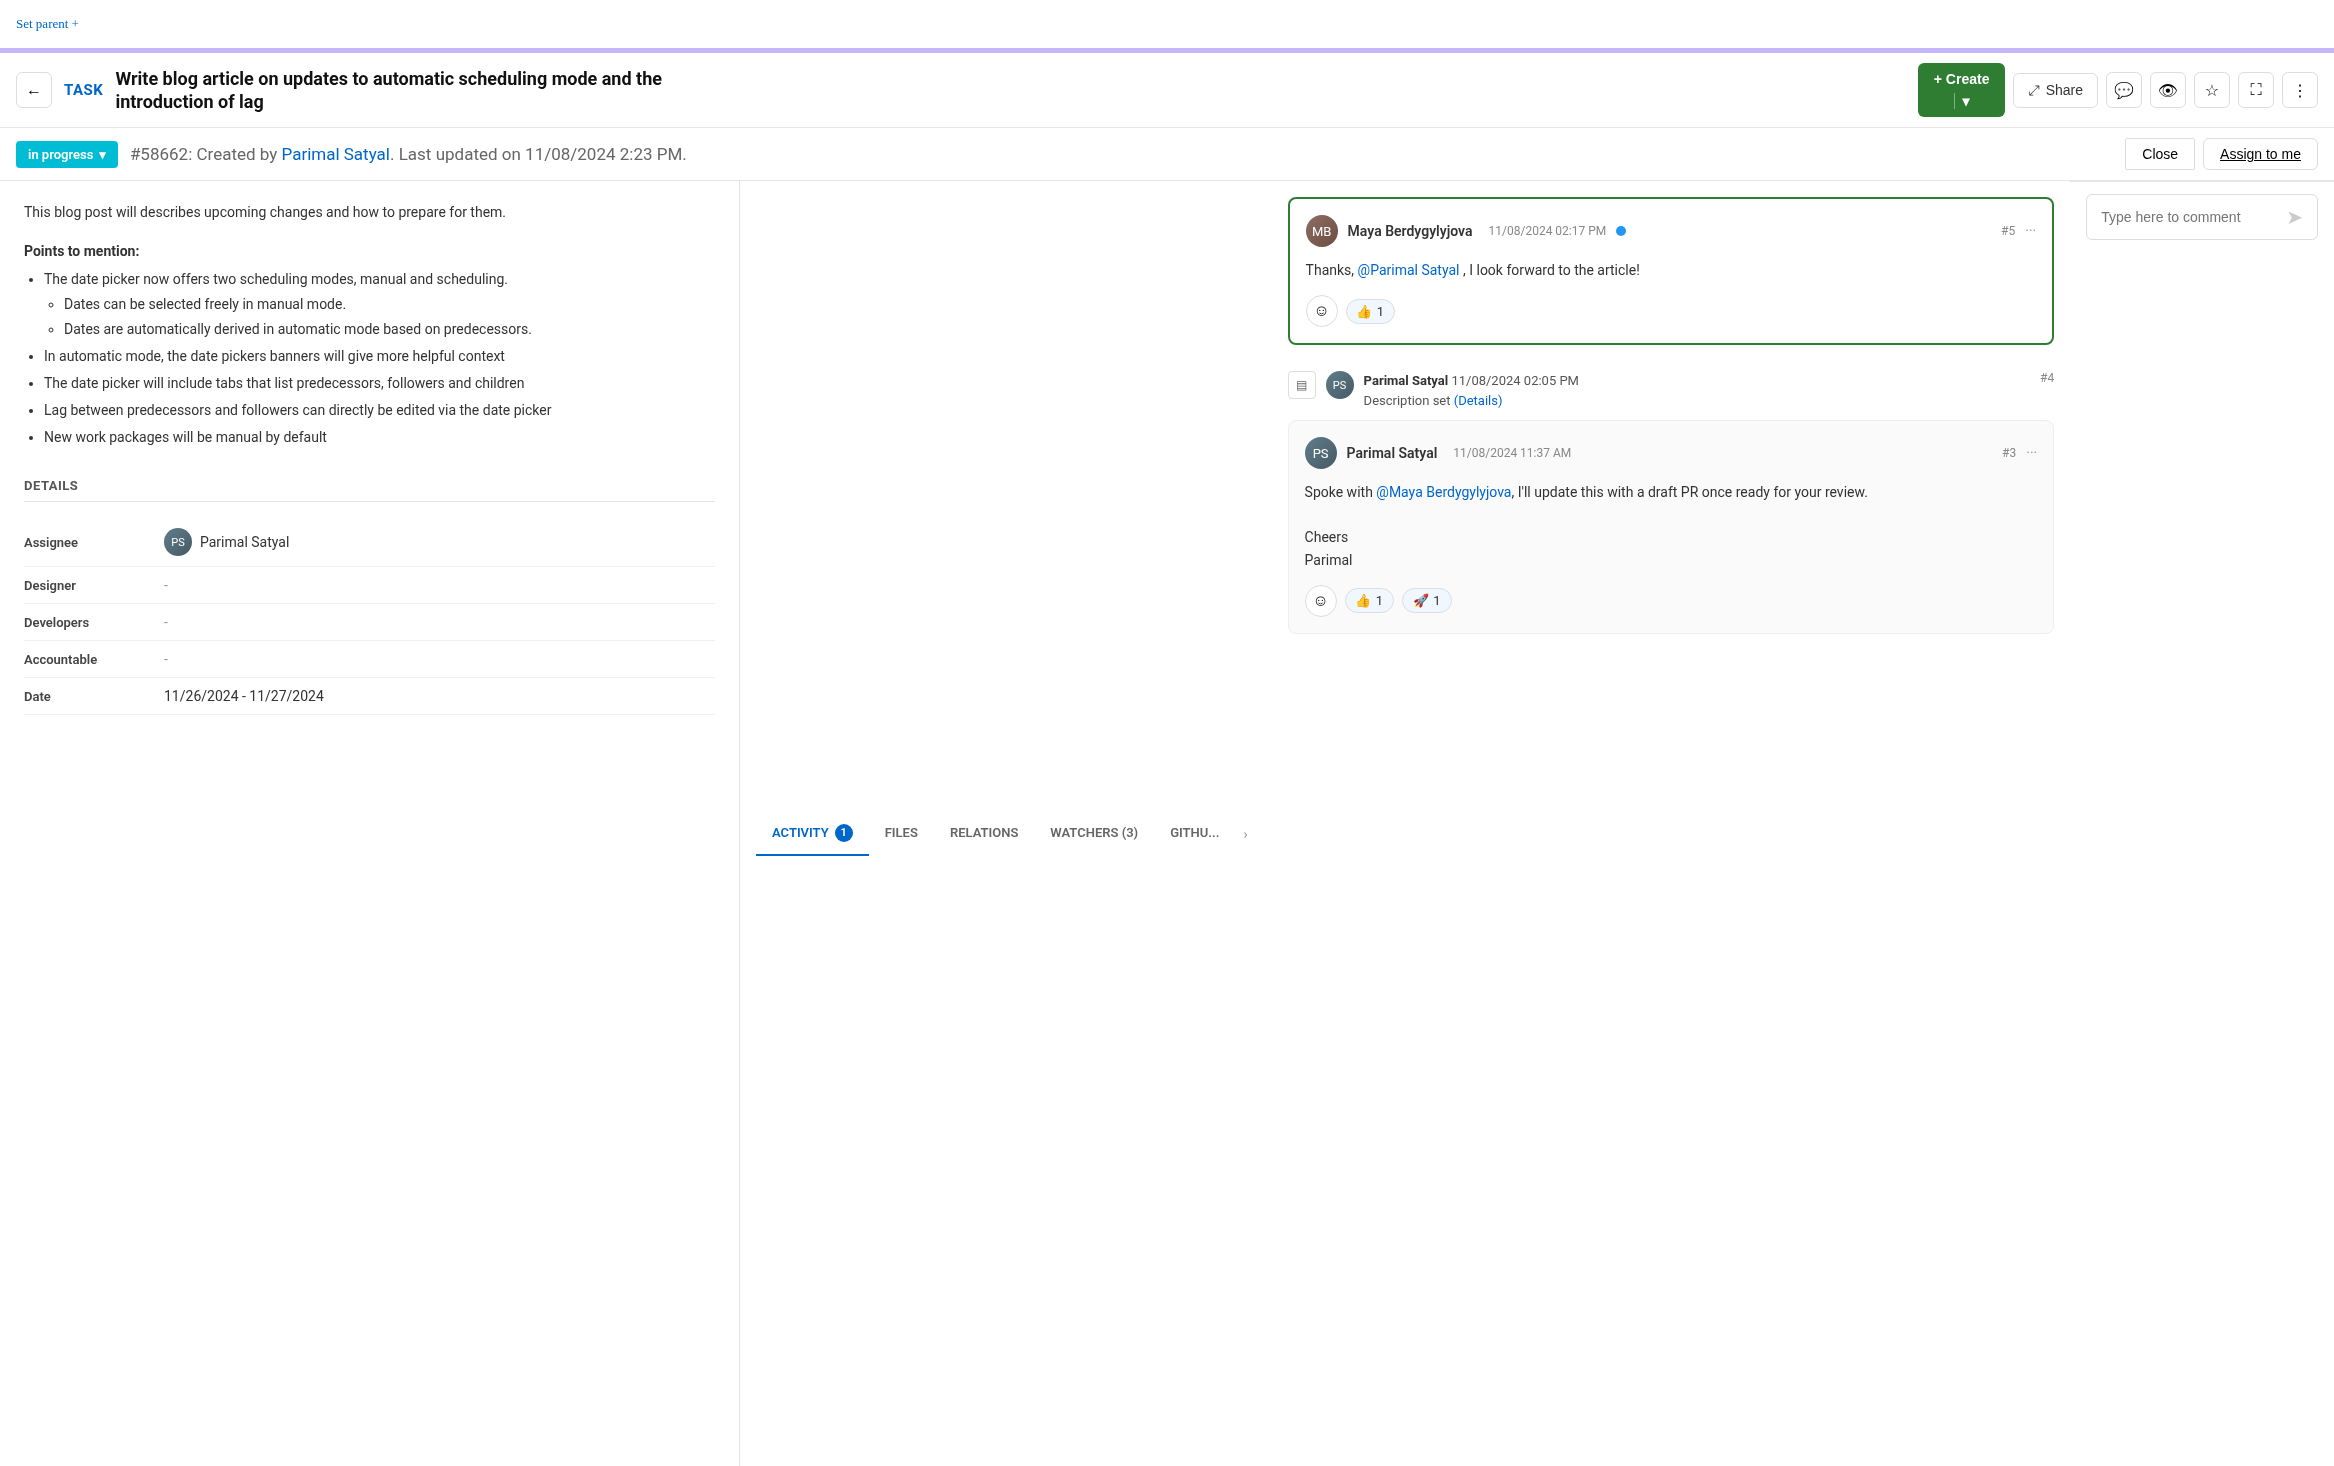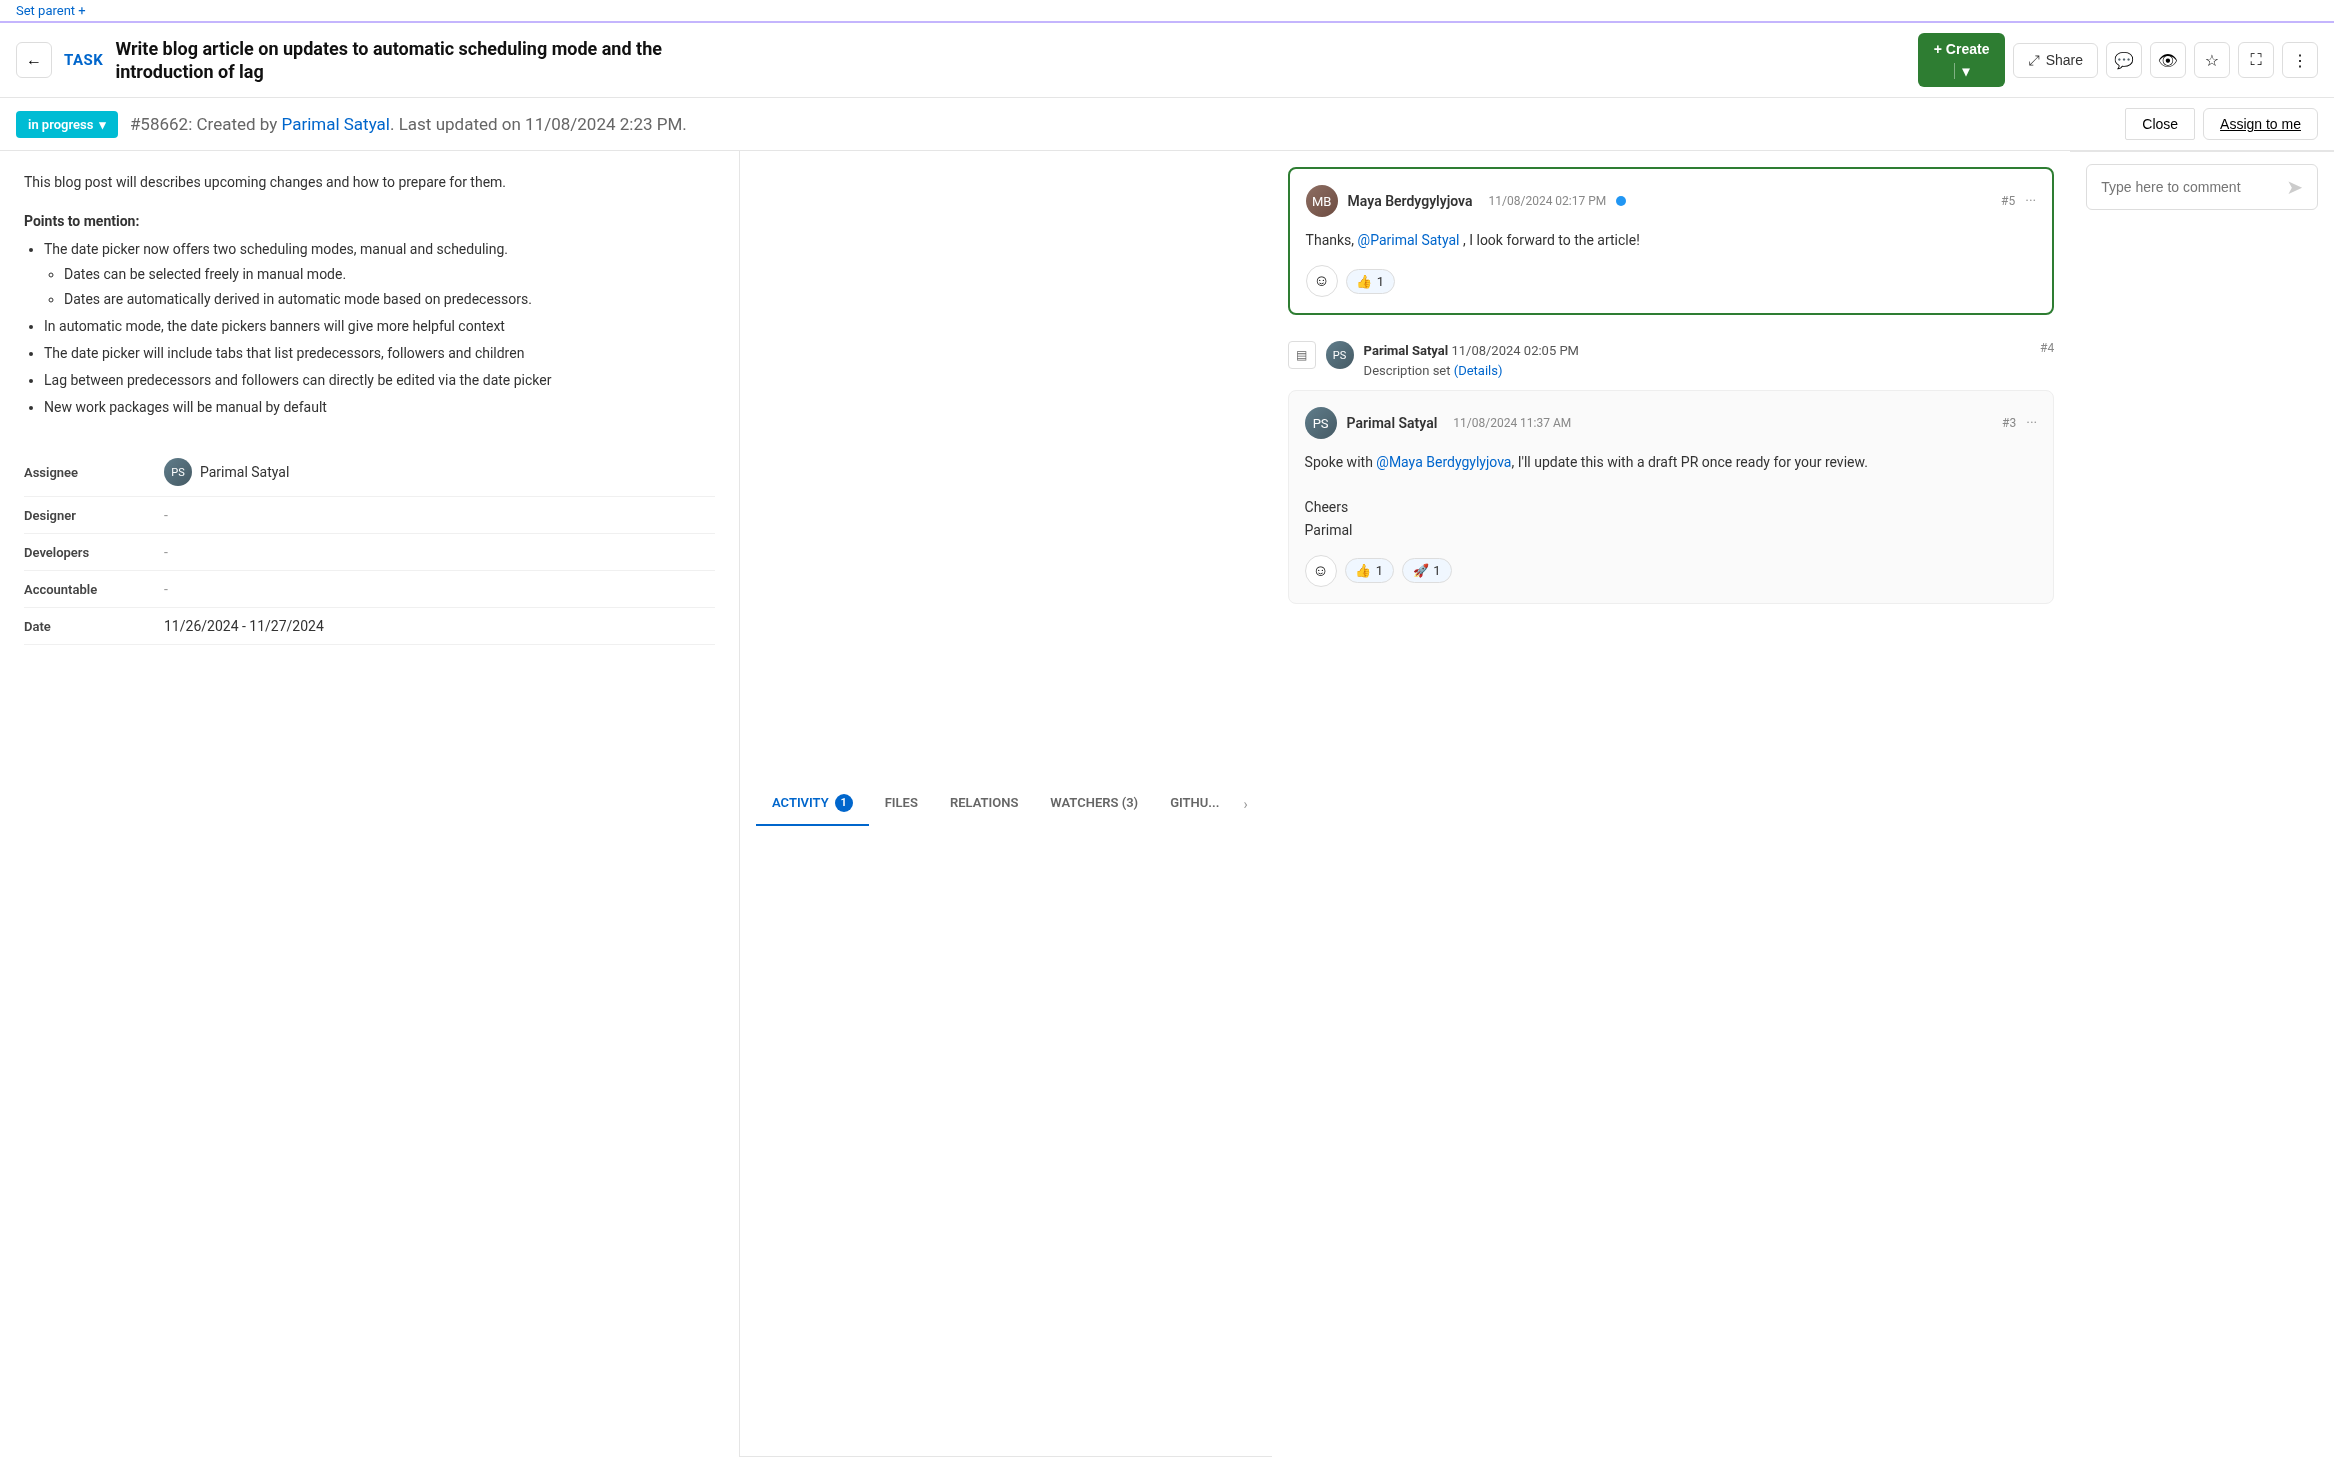--- a/index.html
+++ b/index.html
@@ -1,18 +1,18 @@
 <!DOCTYPE html>
 <html><head>
   <meta charset="utf-8">
   <style>
     * { box-sizing: border-box; margin: 0; padding: 0; }
     body { font-family: -apple-system, BlinkMacSystemFont, 'Segoe UI', Roboto, sans-serif; font-size: 14px; color: #333; background: #fff; overflow: hidden; }
 
-    .top-bar { padding: 3px 16px; display: flex; align-items: center; gap: 8px; border-bottom: 2px solid #c4b5fd; }
+    .top-bar { padding: 16px 16px; display: flex; align-items: center; gap: 8px; border-bottom: 5px solid #c4b5fd; font-family: Liberation Serif, serif; }
     .set-parent { color: #0066cc; font-size: 13px; cursor: pointer; }
 
     .header { display: flex; align-items: center; justify-content: space-between; padding: 10px 16px; border-bottom: 1px solid #e5e5e5; }
     .header-left { display: flex; align-items: center; gap: 12px; }
     .back-btn { width: 36px; height: 36px; border: 1px solid #ddd; border-radius: 6px; background: #fff; display: flex; align-items: center; justify-content: center; cursor: pointer; font-size: 16px; }
     .task-badge { color: #0066cc; font-weight: 700; font-size: 15px; letter-spacing: 0.5px; }
     .task-title { font-size: 18px; font-weight: 700; color: #111; max-width: 600px; line-height: 1.3; }
     .header-right { display: flex; align-items: center; gap: 8px; }
     .create-btn { background: #2e7d32; color: #fff; border: none; border-radius: 6px; padding: 8px 16px; font-size: 14px; font-weight: 600; cursor: pointer; display: flex; align-items: center; gap: 6px; flex-direction: column; }
     .create-btn-arrow { border-left: 1px solid rgba(255,255,255,0.4); padding-left: 8px; }
@@ -145,20 +145,21 @@
           <li>Dates are automatically derived in automatic mode based on predecessors.</li>
         </ul>
       </li>
       <li>In automatic mode, the date pickers banners will give more helpful context</li>
       <li>The date picker will include tabs that list predecessors, followers and children</li>
       <li>Lag between predecessors and followers can directly be edited via the date picker</li>
       <li>New work packages will be manual by default</li>
     </ul>
 
     <div class="details-section">
+      <div class="details-title">DETAILS</div>
 
       <div class="detail-row">
         <div class="detail-label">Assignee</div>
         <div class="detail-value">
           <div class="avatar-img avatar-parimal">PS</div>
           <span>Parimal Satyal</span>
         </div>
       </div>
 
       <div class="detail-row">

